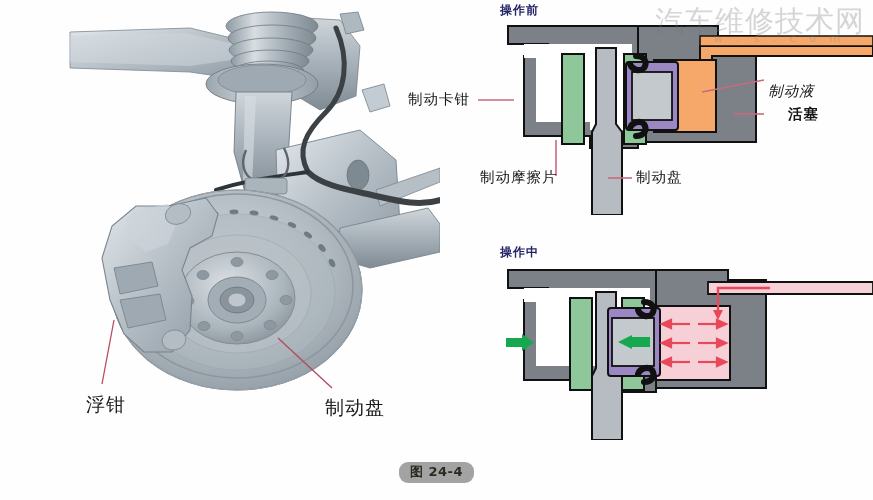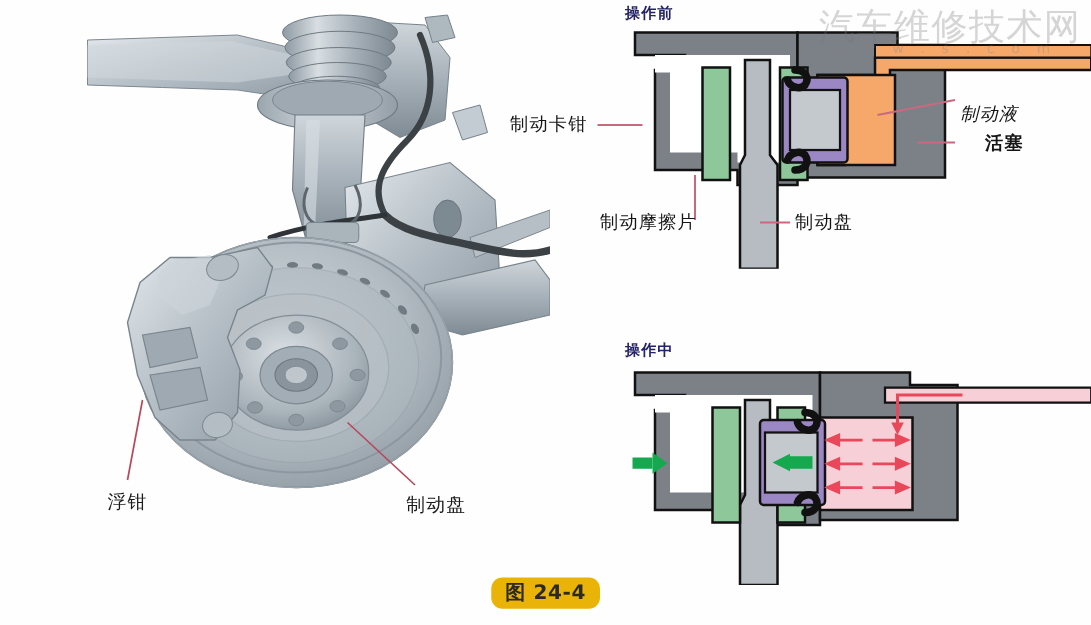--- a/index.html
+++ b/index.html
@@ -55,34 +55,34 @@
     position: absolute;
     left: 40px;
     top: 0px;
     width: 400px;
     height: 440px;
   }
   .photo-svg { display: block; }
 
   .photo-label {
     position: absolute;
-    font-size: 15px;
+    font-size: 19px;
     color: #1b1b1b;
     letter-spacing: 1px;
     white-space: nowrap;
   }
   #lbl-fuqian { left: 46px; top: 392px; }
   #lbl-zhidongpan-photo { left: 285px; top: 395px; }
 
   
   .sch {
     position: absolute;
   }
   .sch-top { left: 400px; top: 0px; width: 473px; height: 215px; }
-  .sch-bot { left: 400px; top: 240px; width: 473px; height: 200px; margin-top: 28px; }
+  .sch-bot { left: 400px; top: 240px; width: 473px; height: 200px; }
 
   .sch-title {
     position: absolute;
     font-size: 12px;
     font-weight: bold;
     color: #232365;
     letter-spacing: 1px;
     white-space: nowrap;
     z-index: 4;
   }
@@ -108,23 +108,23 @@
     position: absolute;
     left: 0;
     top: 462px;
     width: 873px;
     display: flex;
     align-items: center;
     justify-content: center;
     gap: 9px;
   }
   .cap-badge {
-    background: #eab308;
+    background: #a3a3a3;
     color: #2a2a22;
-    font-size: 16px;
+    font-size: 13px;
     font-weight: bold;
     padding: 2px 11px 3px 11px;
     border-radius: 9px;
     letter-spacing: 0.5px;
     line-height: 1.25;
   }
   .cap-text {
     font-size: 16.5px;
     font-weight: bold;
     color: #1a1a1a;

